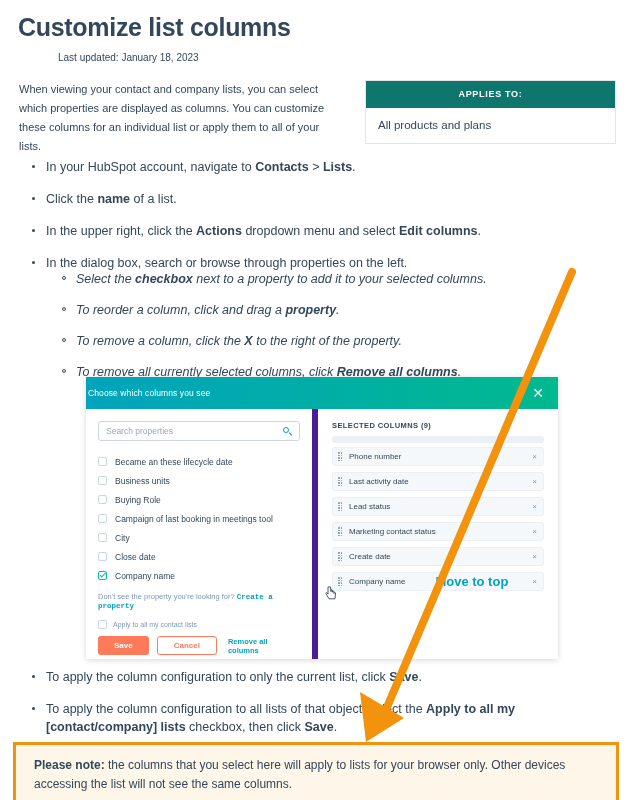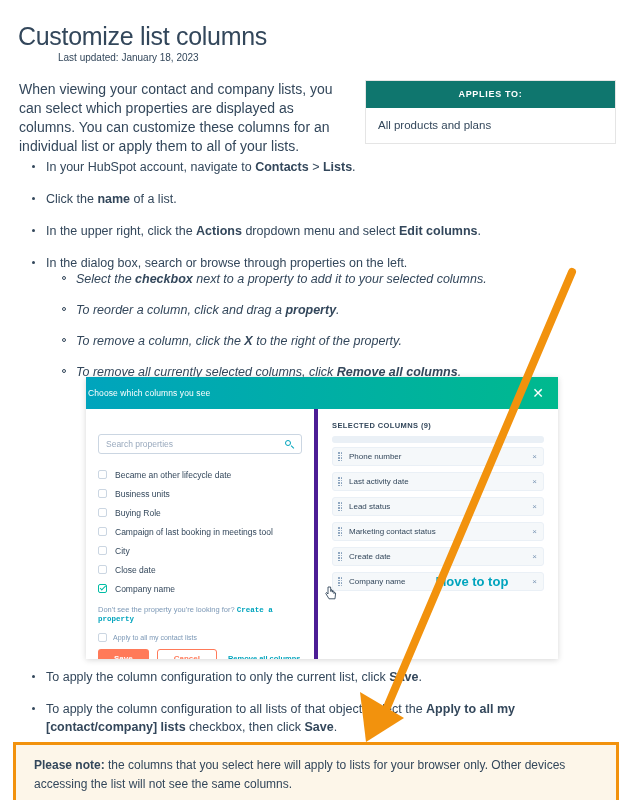--- a/index.html
+++ b/index.html
@@ -21,44 +21,44 @@
     width: 631px;
     height: 800px;
     padding: 0;
     box-sizing: border-box;
   }
 
   
   .page-title {
     position: absolute;
     left: 18px;
-    top: 20px;
+    top: 11px;
     font-size: 25px;
-    font-weight: normal;
+    font-weight: bold;
     letter-spacing: -0.3px;
     color: #33475b;
     line-height: 32px;
   }
   .last-updated {
     position: absolute;
     left: 19px;
     top: 51px;
     font-size: 10px;
     color: #33475b;
     line-height: 14px;
     padding-left: 39px;
   }
 
   
   .intro {
     position: absolute;
     left: 19px;
     top: 80px;
     width: 322px;
-    font-size: 14px;
+    font-size: 11px;
     line-height: 19px;
     color: #33475b;
   }
 
   
   .applies-box {
     position: absolute;
     left: 365px;
     top: 80px;
     width: 251px;
@@ -175,23 +175,23 @@
     line-height: 14px;
     cursor: pointer;
   }
   .dlg-body {
     display: flex;
     height: 250px;
     box-sizing: border-box;
   }
   .dlg-left {
     width: 232px;
-    border-right: 4px solid #4c1d95;
-    box-sizing: border-box;
-    padding: 25px 12px 0 12px;
+    border-right: 6px solid #4c1d95;
+    box-sizing: border-box;
+    padding: 12px 12px 0 12px;
     position: relative;
   }
   .dlg-right {
     flex: 1;
     padding: 12px 14px 0 14px;
     box-sizing: border-box;
     position: relative;
   }
   .search-box {
     border: 1px solid #cbd6e2;
@@ -459,21 +459,21 @@
     <div class="dlg-body">
 
       <div class="dlg-left">
         <div class="search-box">
           <span class="ph">Search properties</span>
           <span class="search-icon"></span>
         </div>
         <div class="prop-list" id="prop-list">
             <div class="prop-row">
               <span class="cb"></span>
-              <span class="prop-label">Became an other lifecycle date</span>
+              <span class="prop-label">Became an these lifecycle date</span>
             </div>
             <div class="prop-row">
               <span class="cb"></span>
               <span class="prop-label">Business units</span>
             </div>
             <div class="prop-row">
               <span class="cb"></span>
               <span class="prop-label">Buying Role</span>
             </div>
             <div class="prop-row">

